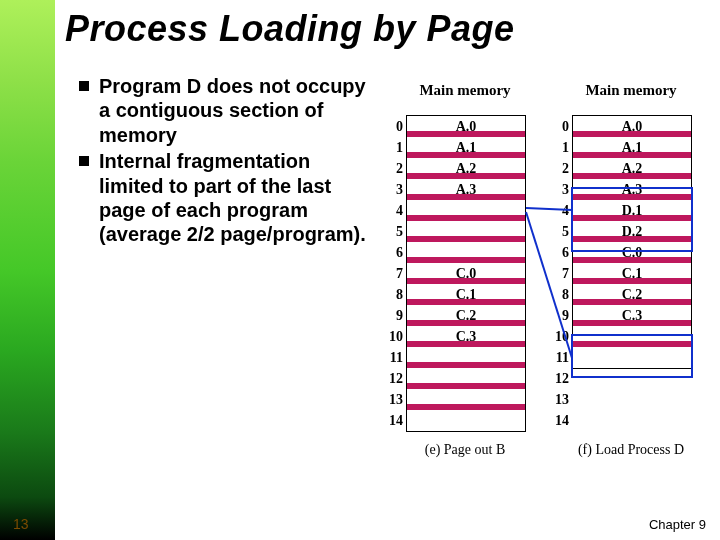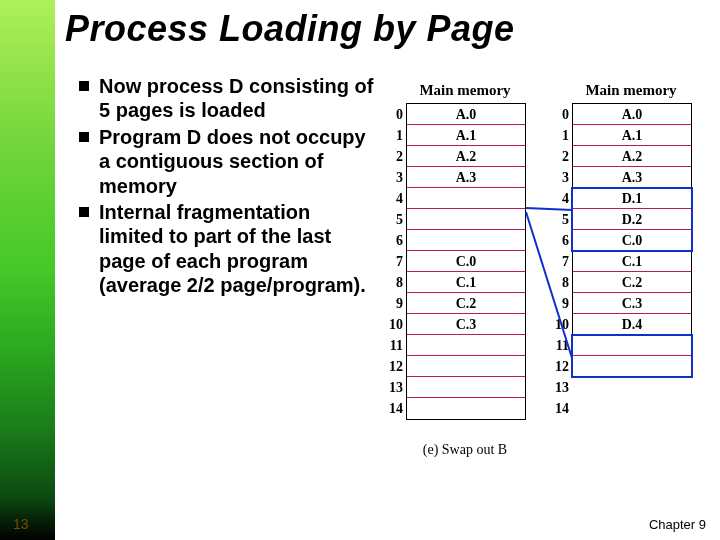--- a/index.html
+++ b/index.html
@@ -63,31 +63,31 @@
     top: 0;
     width: 166px;
   }
   .mm-col.left { left: 0; }
   .mm-col.right { left: 166px; }
   .mm-head {
     text-align: center;
     font-family: "Times New Roman", serif;
     font-weight: bold;
     font-size: 15px;
-    margin-bottom: 4px;
+    margin-bottom: 16px;
   }
   .mm-grid {
     position: relative;
     margin-left: 24px;
     border: 1.5px solid #000;
     width: 120px;
   }
   .mm-row {
     height: 21px;
-    border-bottom: 1px solid #be185d;
+    border-bottom: 6px solid #be185d;
     font-family: "Times New Roman", serif;
     font-size: 14px;
     font-weight: bold;
     text-align: center;
     line-height: 21px;
   }
   .mm-row:last-child { border-bottom: none; }
   .mm-idx {
     position: absolute;
     left: -24px;
@@ -130,21 +130,20 @@
 <body>
 
 <div class="gradient-strip"></div>
 
 <div class="slide">
 
   <div class="title">Process Loading by Page</div>
 
   <div class="body-region">
     <ul class="bullets">
-      <li>Now process D consisting of 5 pages is loaded</li>
       <li>Program D does not occupy a contiguous section of memory</li>
       <li>Internal fragmentation limited to part of the last page of each program (average 2/2 page/program).</li>
     </ul>
   </div>
 
   <div class="figure">
 
     <div class="mm-col left">
       <div class="mm-head">Main memory</div>
       <div class="mm-grid" id="grid-left">
@@ -200,35 +199,35 @@
           <div class="mm-idx" style="top: 147px;">7</div>
           <div class="mm-row">C.0</div>
           <div class="mm-idx" style="top: 168px;">8</div>
           <div class="mm-row">C.1</div>
           <div class="mm-idx" style="top: 189px;">9</div>
           <div class="mm-row">C.2</div>
           <div class="mm-idx" style="top: 210px;">10</div>
           <div class="mm-row">C.3</div>
           <div class="mm-idx" style="top: 231px;">11</div>
           <div class="mm-idx" style="top: 252px;">12</div>
-          <div class="mm-row">D.4</div>
           <div class="mm-idx" style="top: 273px;">13</div>
           <div class="mm-row"></div>
           <div class="mm-idx" style="top: 294px;">14</div>
           <div class="mm-row"></div>
         </div>
     </div>
 
     <svg class="diag-svg">
 
       <line x1="144" y1="126" x2="190" y2="128" stroke="#1030cc" stroke-width="2"></line>
       <line x1="144" y1="130" x2="190" y2="276" stroke="#1030cc" stroke-width="2"></line>
 
       <rect x="190" y="106" width="120" height="63" fill="none" stroke="#1030cc" stroke-width="2"></rect>
       <rect x="190" y="253" width="120" height="42" fill="none" stroke="#1030cc" stroke-width="2"></rect>
     </svg>
 
-    <div class="caption left">(e) Swap out B</div>
+    <div class="caption left">(e) Page out B</div>
+    <div class="caption right">(f) Load Process D</div>
   </div>
 
   <div class="page-num">13</div>
   <div class="chapter">Chapter 9</div>
 </div>
 
 </body></html>

